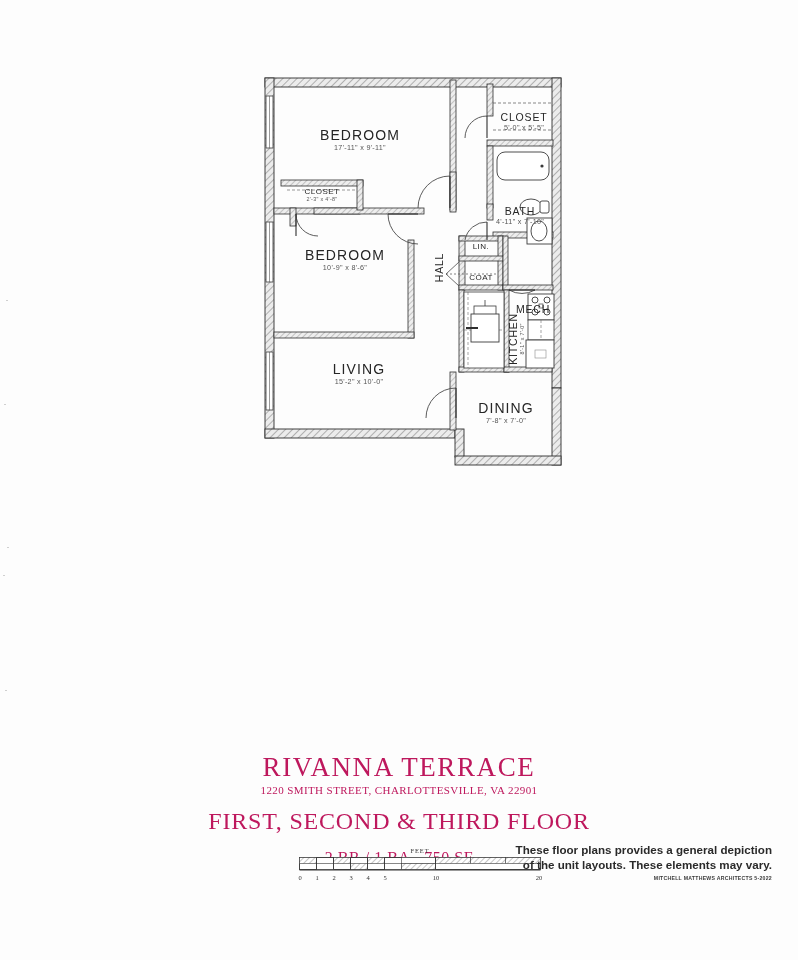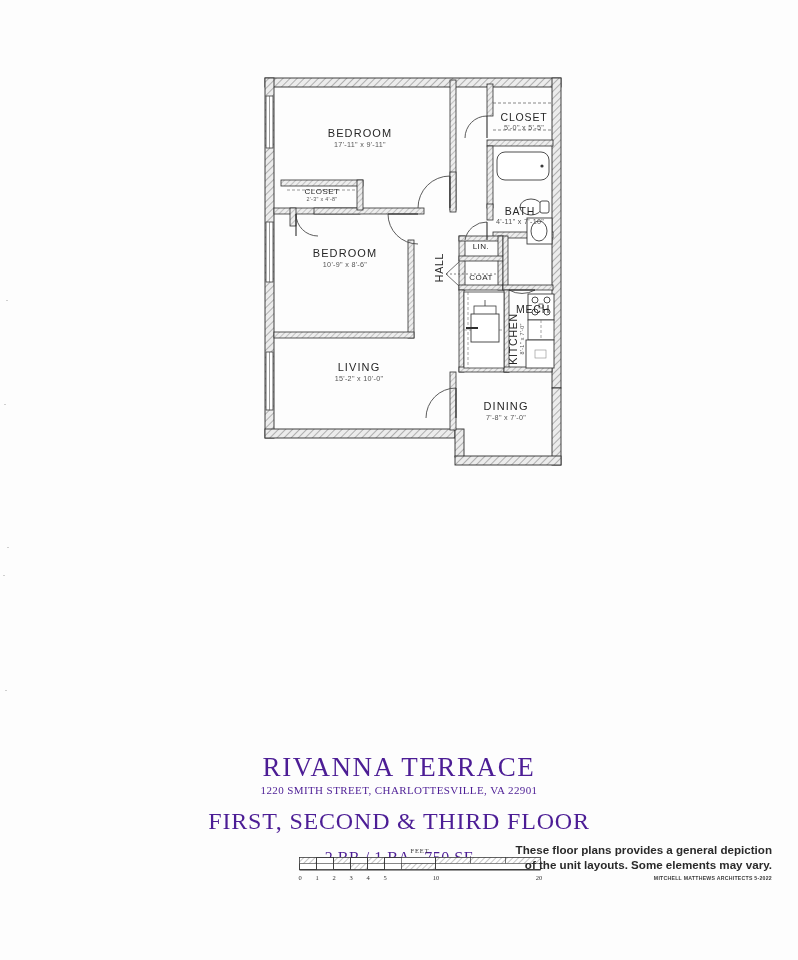--- a/index.html
+++ b/index.html
@@ -41,21 +41,21 @@
   .room-label {
     position: absolute;
     text-align: center;
     white-space: nowrap;
     font-family: "Liberation Sans", sans-serif;
     color: #2b2b2b;
     line-height: 1.05;
     pointer-events: none;
   }
   .room-name {
-    font-size: 11px;
+    font-size: 14px;
     letter-spacing: 1.1px;
     font-weight: 400;
     color: #262626;
   }
   .room-name.sm {
     font-size: 10.5px;
     letter-spacing: 0.8px;
   }
   .room-name.xs {
     font-size: 8px;
@@ -76,21 +76,21 @@
   }
 
   
   #title-block {
     position: absolute;
     left: 0;
     top: 752px;
     width: 798px;
     text-align: center;
     font-family: "Liberation Serif", serif;
-    color: #4c1d95;
+    color: #be185d;
   }
   #project-name {
     font-size: 27px;
     letter-spacing: 1.6px;
     line-height: 1.12;
     font-weight: 400;
   }
   #project-address {
     font-size: 11px;
     letter-spacing: 0.4px;
@@ -431,17 +431,17 @@
     <div class="scale-tick-label" style="left:35px;">2</div>
     <div class="scale-tick-label" style="left:52px;">3</div>
     <div class="scale-tick-label" style="left:69px;">4</div>
     <div class="scale-tick-label" style="left:86px;">5</div>
     <div class="scale-tick-label" style="left:137px;">10</div>
     <div class="scale-tick-label" style="left:240px;">20</div>
   </div>
 
   <div id="disclaimer">
     <div>These floor plans provides a general depiction</div>
-    <div>of the unit layouts. Some elements may vary.</div>
+    <div>of the unit layouts. These elements may vary.</div>
     <div id="architect-credit">MITCHELL MATTHEWS ARCHITECTS 5-2022</div>
   </div>
 
 </div>
 
 </body></html>

